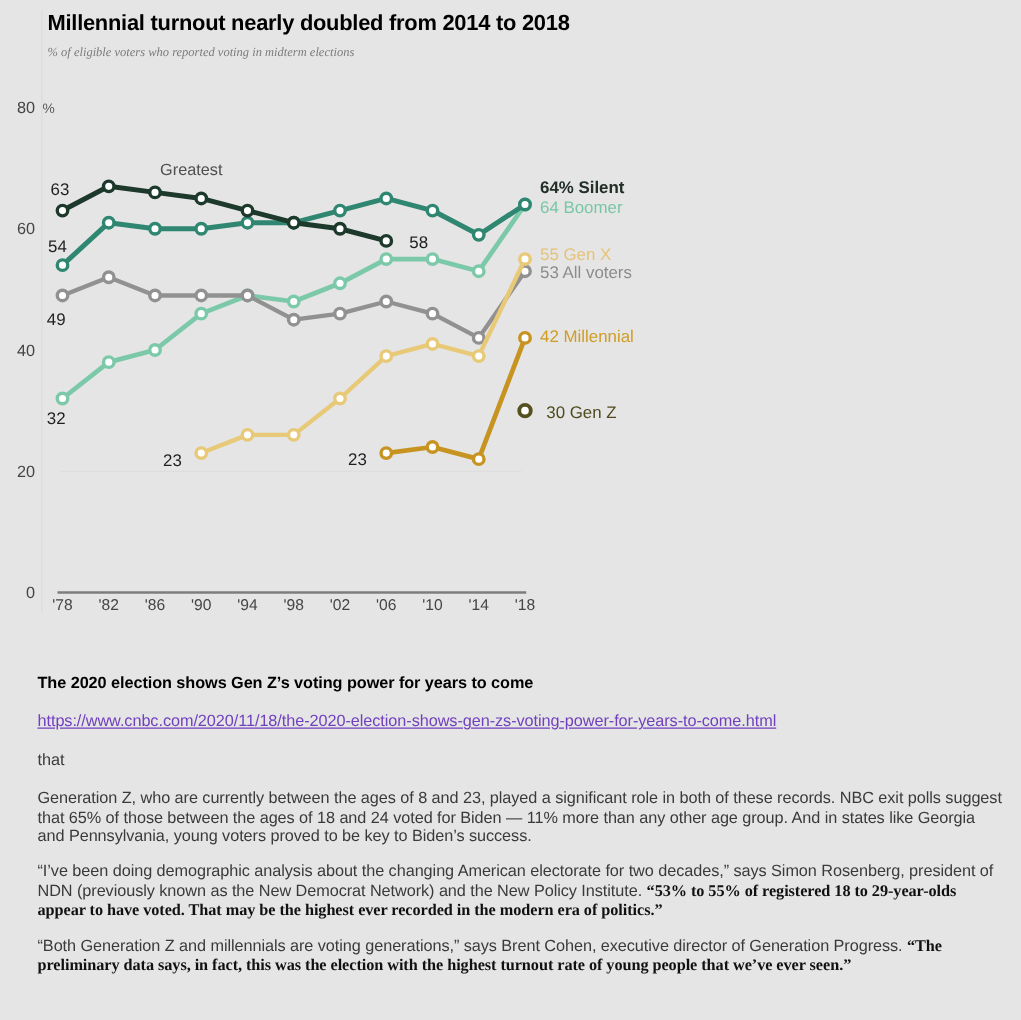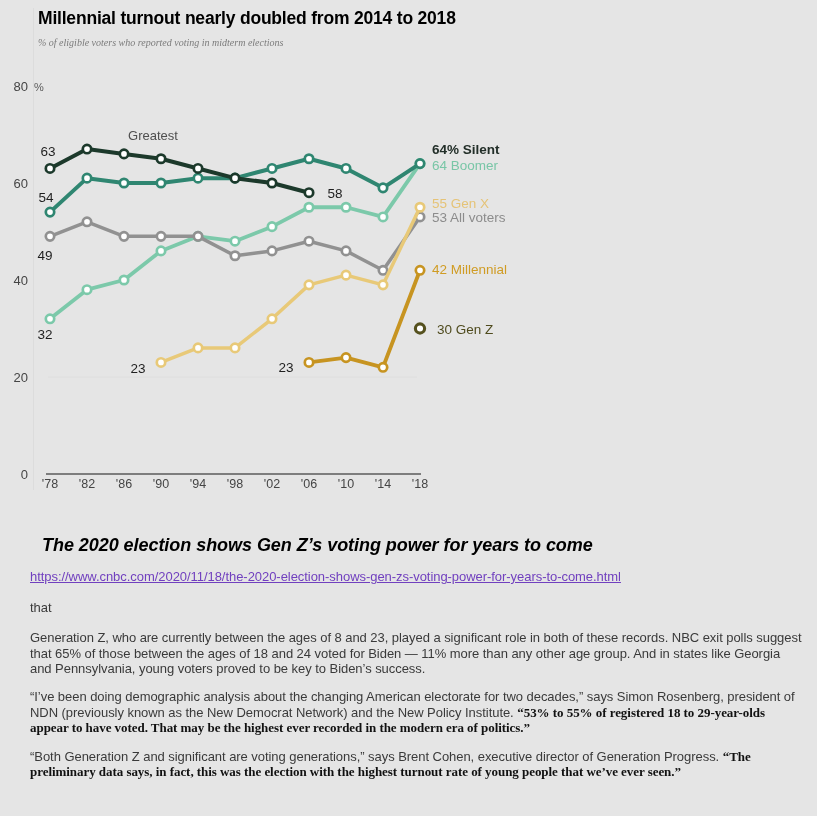--- a/index.html
+++ b/index.html
@@ -6,21 +6,21 @@
   .page{position:relative;width:817px;height:816px;background:#e5e5e5;overflow:hidden;
         font-family:"Liberation Sans",sans-serif;}
   .chart-left-border{position:absolute;left:33px;top:8px;width:1px;height:482px;background:#dcdcdc;}
   .chart-title{position:absolute;left:38px;top:8px;margin:0;font-size:17.5px;font-weight:700;
         color:#000;letter-spacing:-0.2px;font-family:"Liberation Sans",sans-serif;}
   .chart-subtitle{position:absolute;left:38px;top:37px;margin:0;font-size:10px;font-style:italic;
         color:#7b7b7b;font-family:"Liberation Serif",serif;}
   .chart-svg{position:absolute;left:0;top:62px;}
   .article{position:absolute;left:30px;top:538px;width:772px;font-size:13px;line-height:15.4px;
         color:#3a3a3a;letter-spacing:-0.05px;}
-  .article-heading{font-size:18px;font-weight:700;color:#000;margin:0 0 16px 12px;font-style:italic;}
+  .article-heading{font-size:13px;font-weight:700;color:#000;margin:0 0 16px 0;}
   .article-link{display:block;color:#7140bf;margin:0 0 15px 0;cursor:pointer;}
   .article-snip{margin:0 0 15px 0;}
   .article p{margin:0 0 13px 0;}
   .article strong{color:#111;font-family:Liberation Serif, serif;}
 </style>
 </head>
 <body>
 
 <div class="page">
   <div class="chart-left-border"></div>
@@ -137,15 +137,15 @@
         <text x="437" y="267.5" dominant-baseline="central" font-size="13.5" fill="#4f4b1e" font-weight="400">30 Gen Z</text>
       </g>
     </svg>
 
   <div class="article">
     <h2 class="article-heading">The 2020 election shows Gen Z’s voting power for years to come</h2>
     <a class="article-link" href="#">https://www.cnbc.com/2020/11/18/the-2020-election-shows-gen-zs-voting-power-for-years-to-come.html</a>
     <div class="article-snip">that</div>
     <p>Generation Z, who are currently between the ages of 8 and 23, played a significant role in both of these records. NBC exit polls suggest that 65% of those between the ages of 18 and 24 voted for Biden — 11% more than any other age group. And in states like Georgia and Pennsylvania, young voters proved to be key to Biden’s success.</p>
     <p><span>“I’ve been doing demographic analysis about the changing American electorate for two decades,” says Simon Rosenberg, president of NDN (previously known as the New Democrat Network) and the New Policy Institute. </span><strong>“53% to 55% of registered 18 to 29-year-olds appear to have voted. That may be the highest ever recorded in the modern era of politics.”</strong></p>
-    <p><span>“Both Generation Z and significant are voting generations,” says Brent Cohen, executive director of Generation Progress. </span><strong>“The preliminary data says, in fact, this was the election with the highest turnout rate of young people that we’ve ever seen.”</strong></p>
+    <p><span>“Both Generation Z and millennials are voting generations,” says Brent Cohen, executive director of Generation Progress. </span><strong>“The preliminary data says, in fact, this was the election with the highest turnout rate of young people that we’ve ever seen.”</strong></p>
   </div>
 </div>
 
 </body></html>

